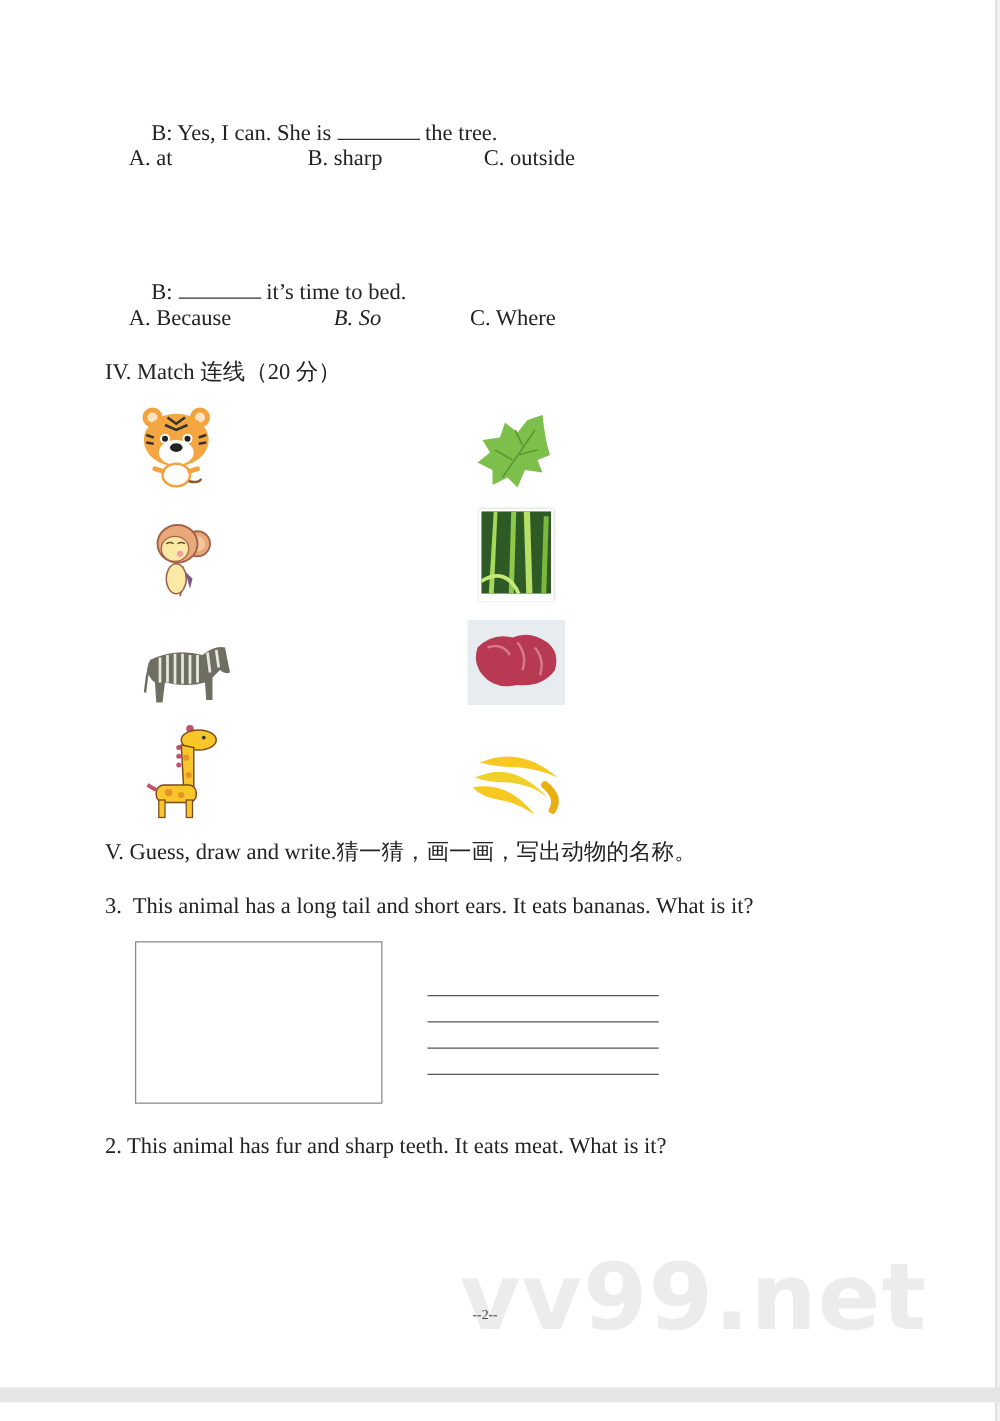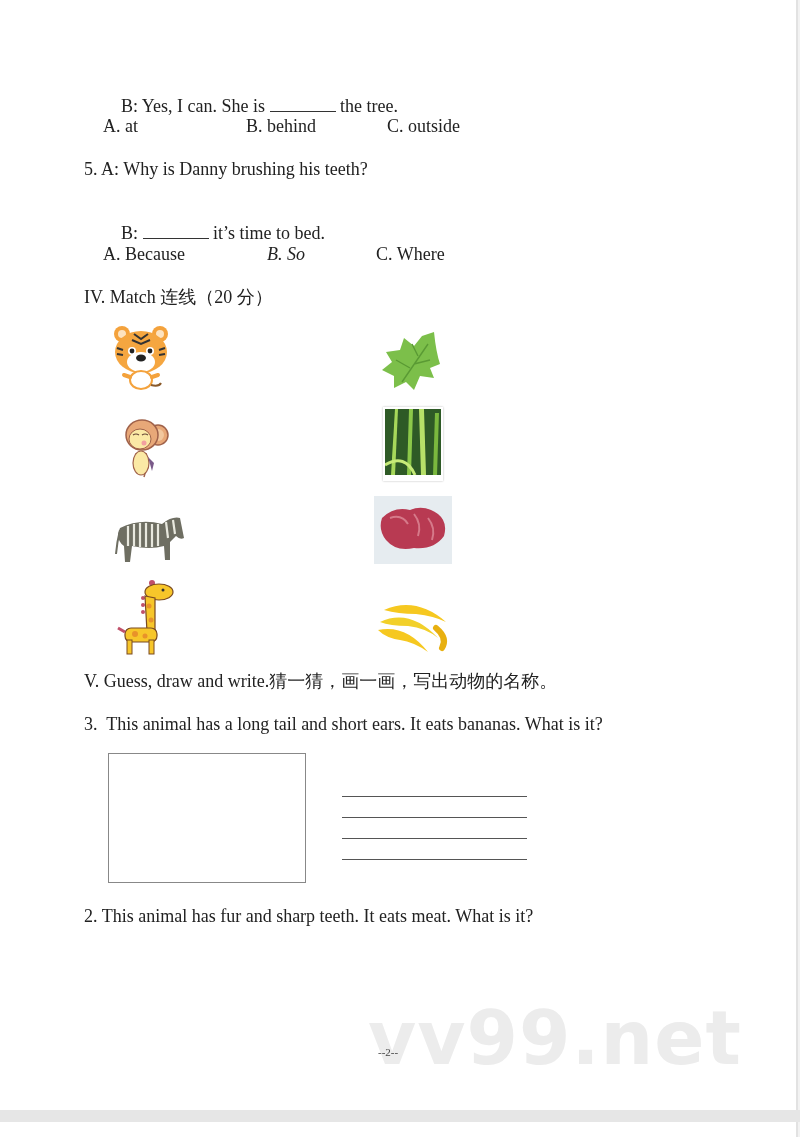--- a/index.html
+++ b/index.html
@@ -18,24 +18,23 @@
 </style>
 </head>
 <body>
 
 <div class="page">
 
   <div class="line" style="left:103px; top:73px;">
     <span>B: Yes, I can. She is </span><span class="blank" style="width:66px;"></span><span> the tree.</span>
   </div>
   <div class="opt" style="left:103px; top:115px;">A. at</div>
-  <div class="opt" style="left:246px; top:115px;">B. behind</div>
+  <div class="opt" style="left:246px; top:115px;">B. sharp</div>
   <div class="opt" style="left:387px; top:115px;">C. outside</div>
 
-  <div class="line" style="left:84px; top:158px;">5. A: Why is Danny brushing his teeth?</div>
   <div class="line" style="left:103px; top:200px;">
     <span>B: </span><span class="blank" style="width:66px;"></span><span> it’s time to bed.</span>
   </div>
   <div class="opt" style="left:103px; top:243px;">A. Because</div>
   <div class="opt" style="left:267px; top:243px;font-style:italic;">B. So</div>
   <div class="opt" style="left:376px; top:243px;">C. Where</div>
 
   <div class="line" style="left:84px; top:286px;">IV. Match 连线（20 分）</div>
 
   <svg class="pic" style="left:108px; top:322px;" width="66" height="70" viewBox="0 0 66 70">

